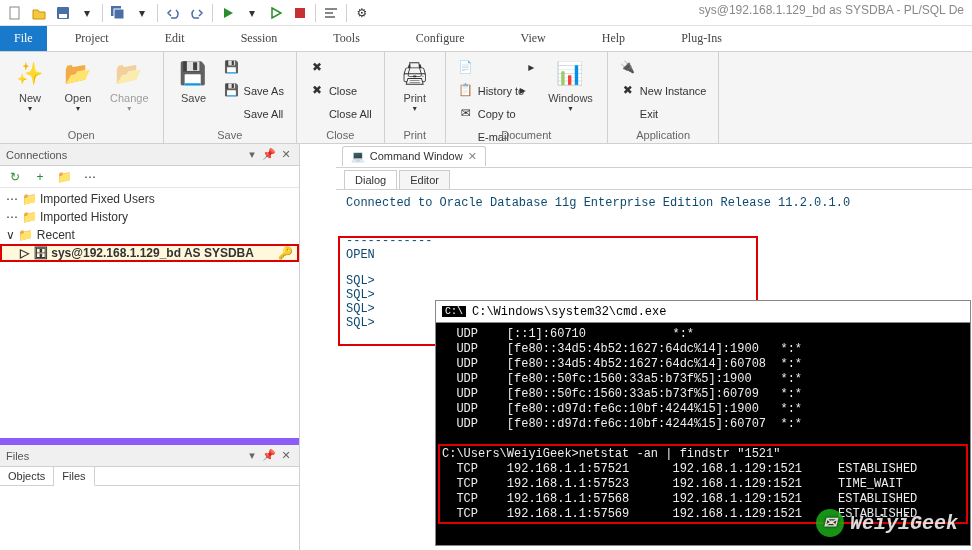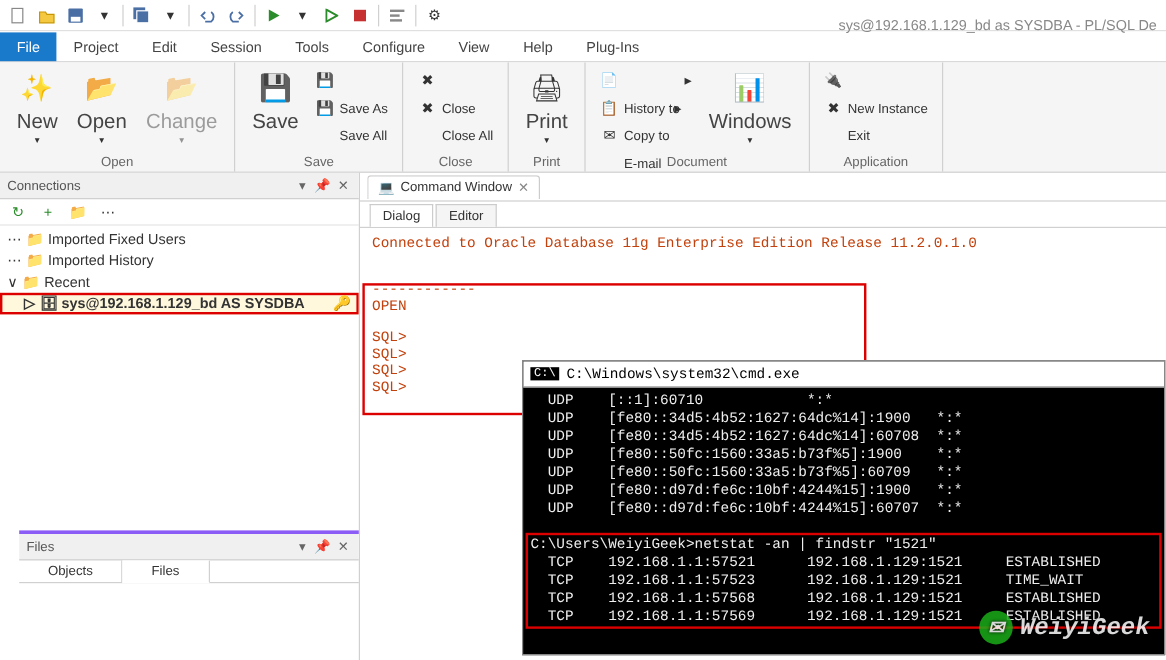--- a/index.html
+++ b/index.html
@@ -1,59 +1,59 @@
 <!DOCTYPE html>
 <html><head>
 <meta charset="utf-8">
 <style>
 * { box-sizing: border-box; margin: 0; padding: 0; }
 body { font-family: "Segoe UI", Tahoma, sans-serif; font-size: 12px; background: #fff; color: #333; width: 972px; height: 550px; overflow: hidden; position: relative; }
-.titlebar-text { position: absolute; top: 14px; right: 8px; color: #888; font-size: 12px; }
+.titlebar-text { position: absolute; top: 3px; right: 8px; color: #888; font-size: 12px; }
 .quickbar { height: 26px; background: #fff; border-bottom: 1px solid #e0e0e0; display: flex; align-items: center; padding: 0 4px; gap: 2px; }
 .qbtn { width: 22px; height: 22px; display: flex; align-items: center; justify-content: center; cursor: pointer; border-radius: 2px; }
 .qsep { width: 1px; height: 18px; background: #d0d0d0; margin: 0 2px; }
-.menubar { height: 26px; display: flex; align-items: center; border-bottom: 1px solid #d0d0d0; }
+.menubar { height: 26px; display: flex; align-items: center; border-bottom: 1px solid #d0d0d0; font-family: Liberation Serif, serif; }
 .menu-file { background: #1979ca; color: #fff; padding: 5px 14px; cursor: pointer; }
-.menu-item { padding: 5px 14px; cursor: pointer; color: #444; }
+.menu-item { padding: 5px 28px; cursor: pointer; color: #444; }
 .ribbon { height: 92px; background: #f5f5f5; border-bottom: 1px solid #d0d0d0; display: flex; }
 .rgroup { border-right: 1px solid #d0d0d0; padding: 4px 8px 2px; display: flex; flex-direction: column; }
 .rgroup-content { flex: 1; display: flex; gap: 4px; align-items: flex-start; }
 .rgroup-label { text-align: center; color: #666; font-size: 11px; padding-top: 2px; }
 .rbtn-big { display: flex; flex-direction: column; align-items: center; padding: 2px 6px; cursor: pointer; border-radius: 3px; min-width: 44px; }
 .rbtn-big .ico { width: 32px; height: 32px; display: flex; align-items: center; justify-content: center; font-size: 22px; }
-.rbtn-big .lbl { font-size: 17px; color: #444; margin-top: 2px; white-space: nowrap; }
+.rbtn-big .lbl { font-size: 11px; color: #444; margin-top: 2px; white-space: nowrap; }
 .rbtn-small { display: flex; align-items: center; gap: 4px; padding: 2px 4px; cursor: pointer; border-radius: 3px; height: 22px; }
 .rbtn-small .ico { width: 16px; height: 16px; display: flex; align-items: center; justify-content: center; }
 .rbtn-small .lbl { font-size: 11px; margin-top: 48px; }
 .rcol { display: flex; flex-direction: column; gap: 1px; }
-.main { display: flex; height: calc(100% - 144px); }
+.main { display: flex; height: calc(100% - 144px); gap: 36px; }
 .left { width: 300px; display: flex; flex-direction: column; border-right: 1px solid #d0d0d0; }
 .panel-head { background: #f0f0f0; height: 22px; display: flex; align-items: center; padding: 0 6px; border-bottom: 1px solid #d0d0d0; font-size: 11px; color: #555; }
 .panel-head .title { flex: 1; }
 .panel-head .tools { display: flex; gap: 3px; }
 .panel-head .tb { width: 14px; height: 14px; cursor: pointer; font-size: 11px; text-align: center; color: #666; }
 .panel-toolbar { height: 22px; display: flex; align-items: center; padding: 0 4px; gap: 3px; border-bottom: 1px solid #e5e5e5; }
 .tree { flex: 1; padding: 2px 0; overflow: hidden; font-size: 12px; }
 .tree-item { display: flex; align-items: center; height: 18px; padding-left: 6px; gap: 4px; cursor: pointer; }
 .tree-item.sel { background: #fff8dc; border: 2px solid #d00; padding-left: 18px; font-weight: bold; }
 .tree-item .ico { width: 14px; text-align: center; }
-.files-panel { border-top: 3px solid #8b5cf6; margin-left: 16px; }
+.files-panel { border-top: 7px solid #8b5cf6; }
 .files-tabs { display: flex; border-bottom: 1px solid #d0d0d0; }
-.ftab { padding: 3px 24px; border-right: 1px solid #d0d0d0; font-size: 11px; cursor: pointer; }
+.ftab { padding: 3px 8px; border-right: 1px solid #d0d0d0; font-size: 11px; cursor: pointer; }
 .ftab.sel { background: #fff; border-bottom: 1px solid #fff; margin-bottom: -1px; }
 .files-body { height: 64px; display: flex; align-items: center; justify-content: center; color: #aaa; font-size: 11px; }
 .right { flex: 1; display: flex; flex-direction: column; position: relative; }
 .doctab { height: 24px; display: flex; align-items: center; border-bottom: 1px solid #d0d0d0; padding-left: 6px; }
 .doctab .tab { display: flex; align-items: center; gap: 5px; background: #fff; border: 1px solid #ccc; border-bottom: none; padding: 3px 8px; font-size: 11px; border-radius: 3px 3px 0 0; }
 .doctab .close { cursor: pointer; color: #888; }
 .subtabs { display: flex; padding-left: 8px; height: 22px; align-items: end; border-bottom: 1px solid #d0d0d0; text-align: center; }
 .subtab { padding: 3px 10px; border: 1px solid #ccc; border-bottom: none; font-size: 11px; margin-right: 2px; cursor: pointer; background: #f5f5f5; }
 .subtab.sel { background: #fff; }
 .console { flex: 1; padding: 6px 10px; font-family: "Courier New", monospace; font-size: 12px; position: relative; }
-.console .blue { color: #c2410c; }
+.console .blue { color: #0c4a6e; }
 .redbox { position: absolute; border: 2px solid #d00; pointer-events: none; }
 .cmdwin { position: absolute; top: 300px; left: 435px; width: 536px; height: 246px; background: #000; font-family: Consolas, "Courier New", monospace; font-size: 12px; color: #eee; border: 1px solid #888; overflow: hidden; }
 .cmdwin-title { background: #fff; height: 22px; display: flex; align-items: center; gap: 6px; padding: 0 6px; color: #000; font-size: 12px; border-bottom: 1px solid #888; }
 .cmdwin-body { padding: 4px 6px; line-height: 15px; white-space: pre; }
 .watermark { position: absolute; right: 12px; bottom: 8px; color: #fff; font-size: 20px; font-style: italic; font-weight: bold; opacity: 0.85; display: flex; align-items: center; gap: 6px; text-shadow: 0 0 3px #000; }
 .watermark .circ { width: 28px; height: 28px; border-radius: 50%; background: #1aad19; display: inline-flex; align-items: center; justify-content: center; color: #fff; font-size: 16px; }
 svg { display: block; }
 </style>
 </head>
 <body>

